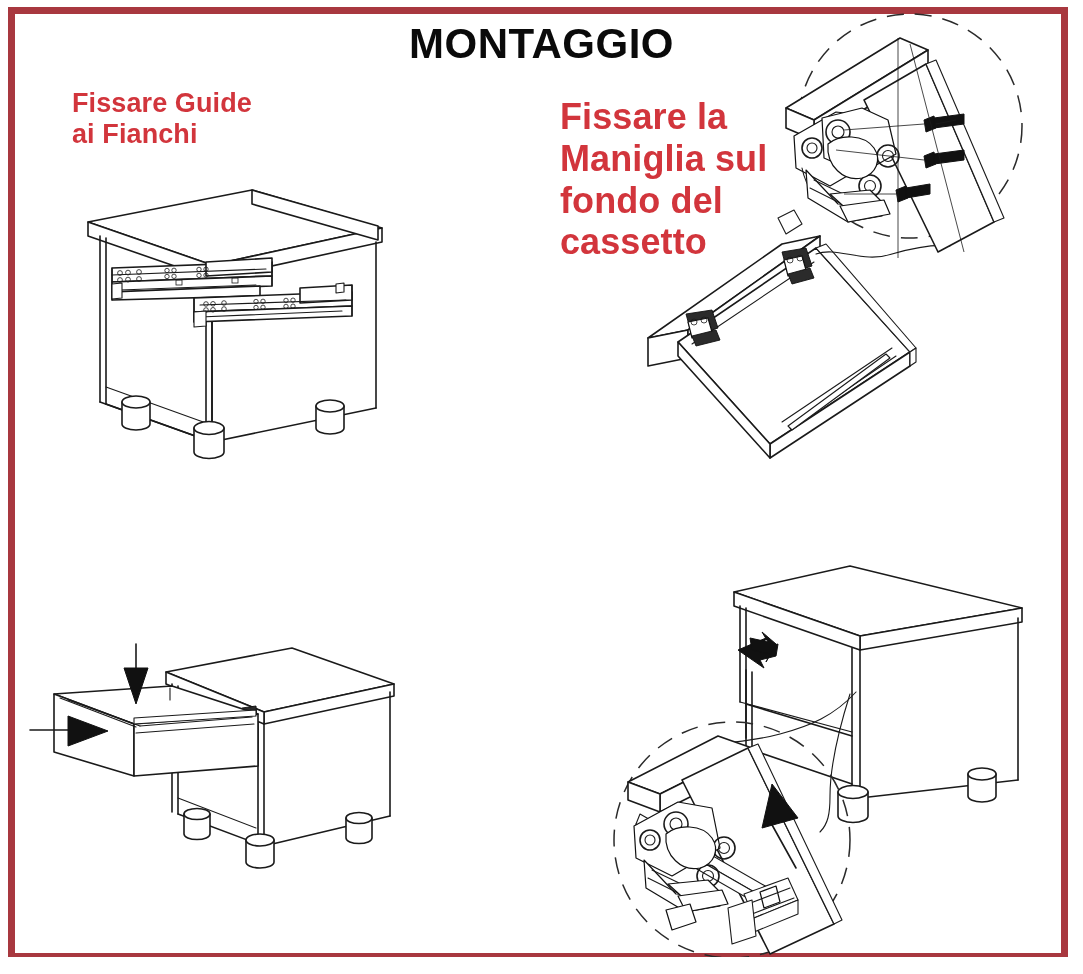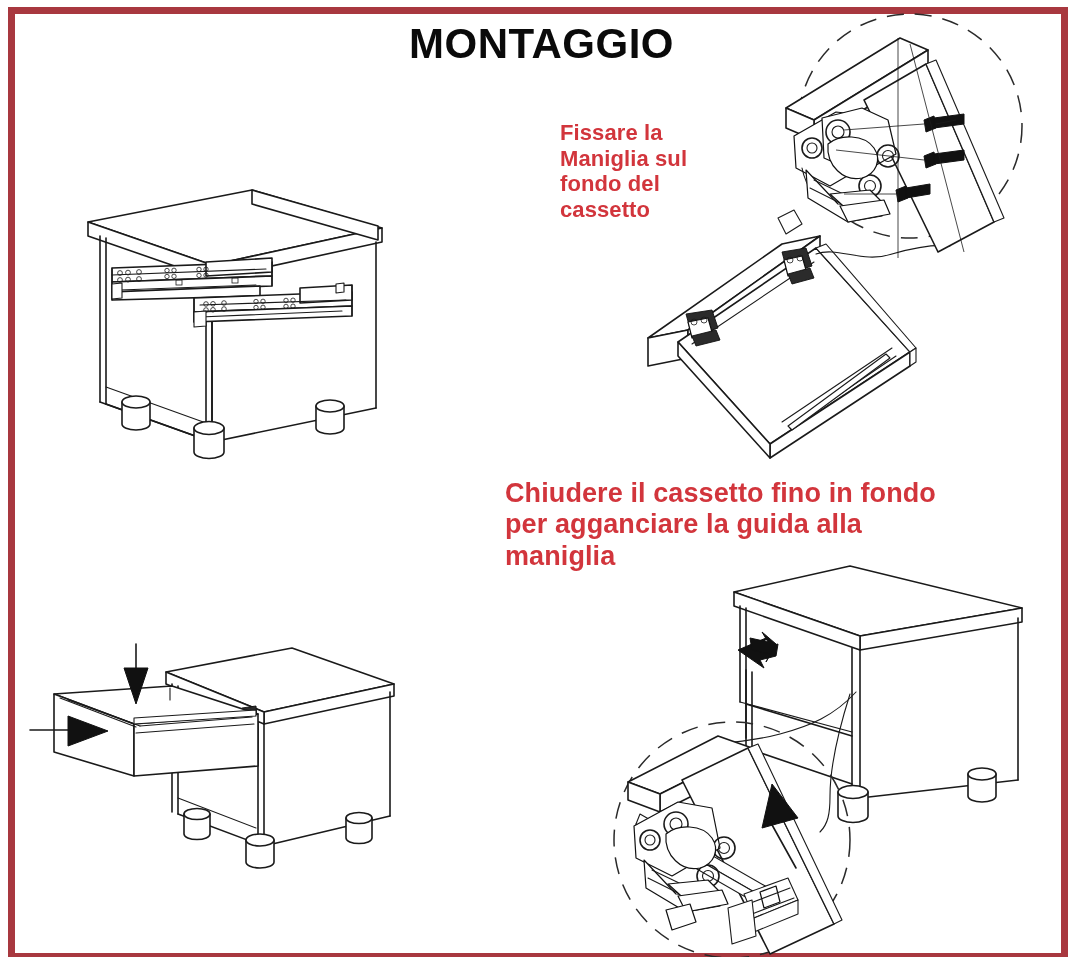--- a/index.html
+++ b/index.html
@@ -41,21 +41,21 @@
   .caption {
     position: absolute;
     color: #d2353c;
     font-weight: bold;
     font-family: "Liberation Sans", sans-serif;
     line-height: 1.16;
     white-space: pre-line;
     letter-spacing: 0.1px;
   }
   #cap1 { left: 72px;  top: 88px;  font-size: 27px; }
-  #cap2 { left: 560px; top: 120px; font-size: 22px; }
+  #cap2 { left: 560px; top: 96px; font-size: 36px; }
   #cap3 { left: 64px;  top: 509px; font-size: 27px; }
   #cap4 { left: 505px; top: 478px; font-size: 27px; }
 
   .art {
     position: absolute;
   }
   .art svg { display: block; overflow: visible; }
 
   
   .ln   { fill: none; stroke: #1a1a1a; stroke-width: 1.6; stroke-linejoin: round; stroke-linecap: round; }
@@ -69,27 +69,26 @@
   .mechd{ fill: #2b2b2b; stroke: #111111; stroke-width: 0.9; }
 </style>
 </head>
 <body>
 
 <div id="page" style="background: rgb(255, 255, 255);">
   <div id="frame" style="border-color: rgb(168, 56, 63);"></div>
 
   <div class="title" style="color: rgb(10, 10, 10);">MONTAGGIO</div>
 
+  <div class="caption" id="cap1" style="color: rgb(210, 53, 60);">Fissare Guide
+ai Fianchi</div>
   <div class="caption" id="cap2" style="color: rgb(210, 53, 60);">Fissare la
 Maniglia sul
 fondo del
 cassetto</div>
-  <div class="caption" id="cap4" style="color: rgb(210, 53, 60);">Chiudere il cassetto fino in fondo
-per agganciare la guida alla
-maniglia</div>
 
   <div class="art" style="left:60px; top:180px;">
     <svg width="410" height="285" viewBox="0 0 410 285">
 
       <g>
         <polygon class="fc" points="28,42 192,10 322,48 152,85"></polygon>
         <polygon class="fc" points="152,85 322,48 322,62 152,99"></polygon>
         <polygon class="fc" points="28,42 152,85 152,99 28,56"></polygon>
       </g>
 

